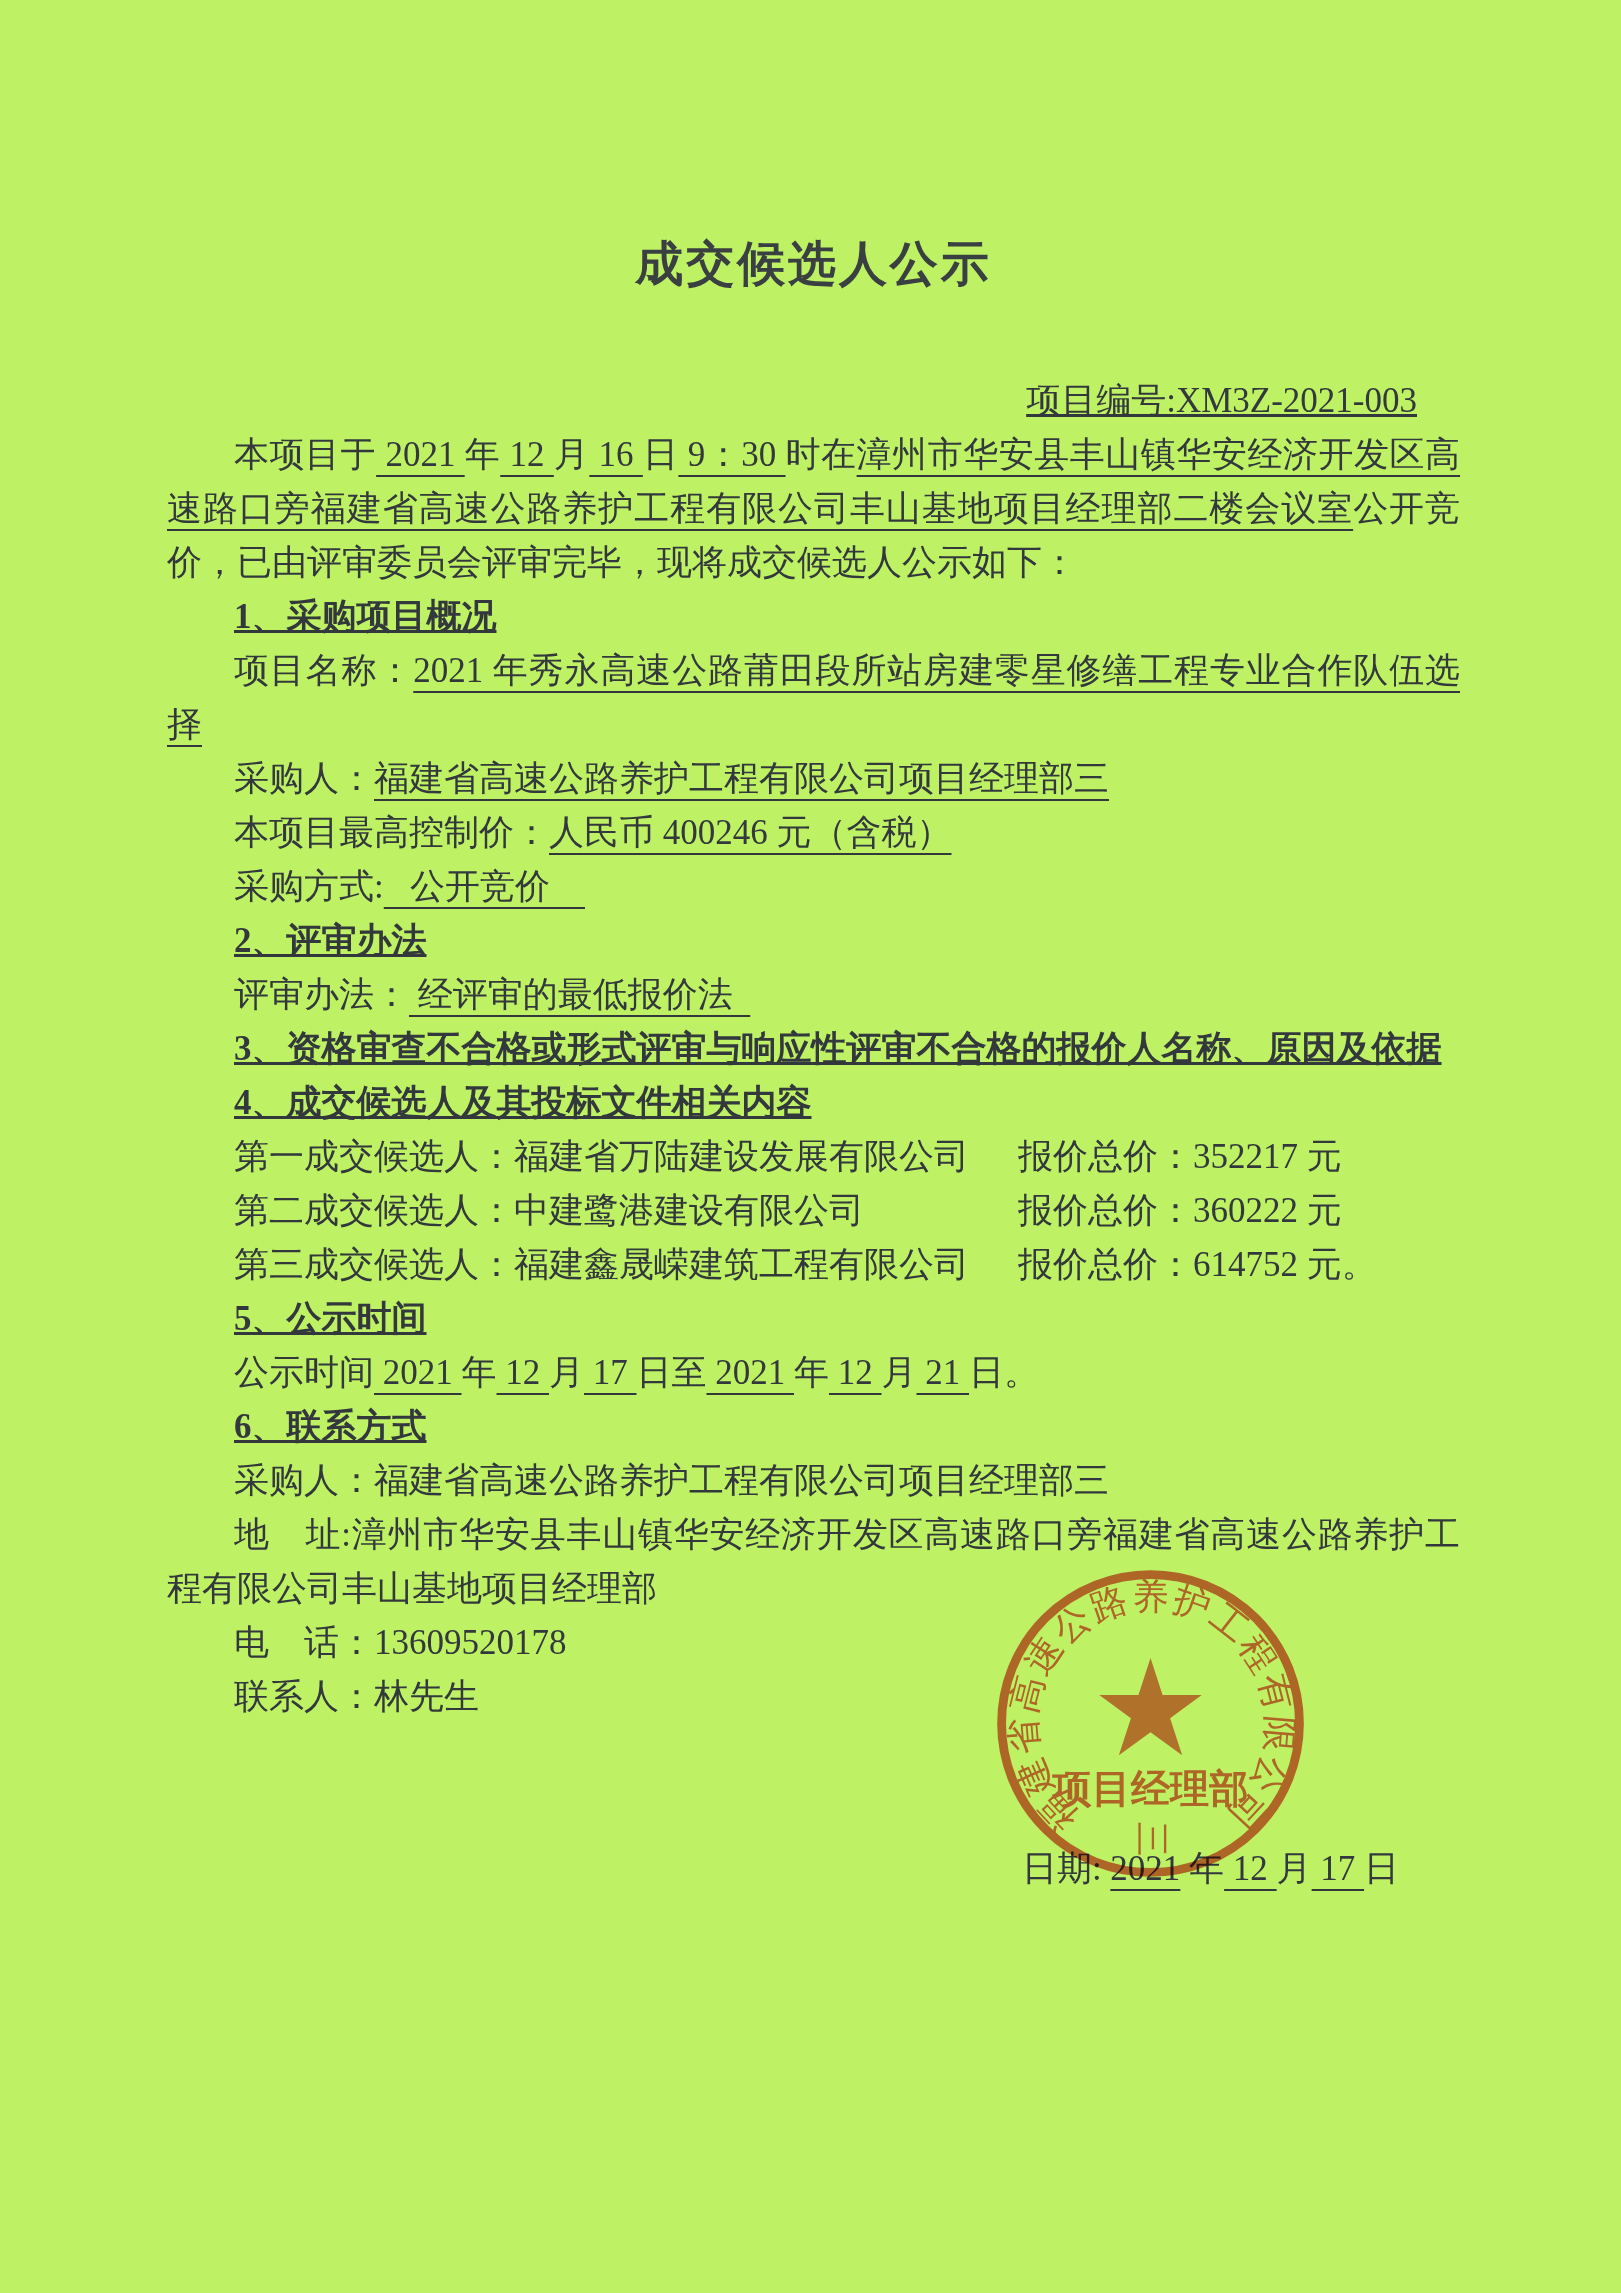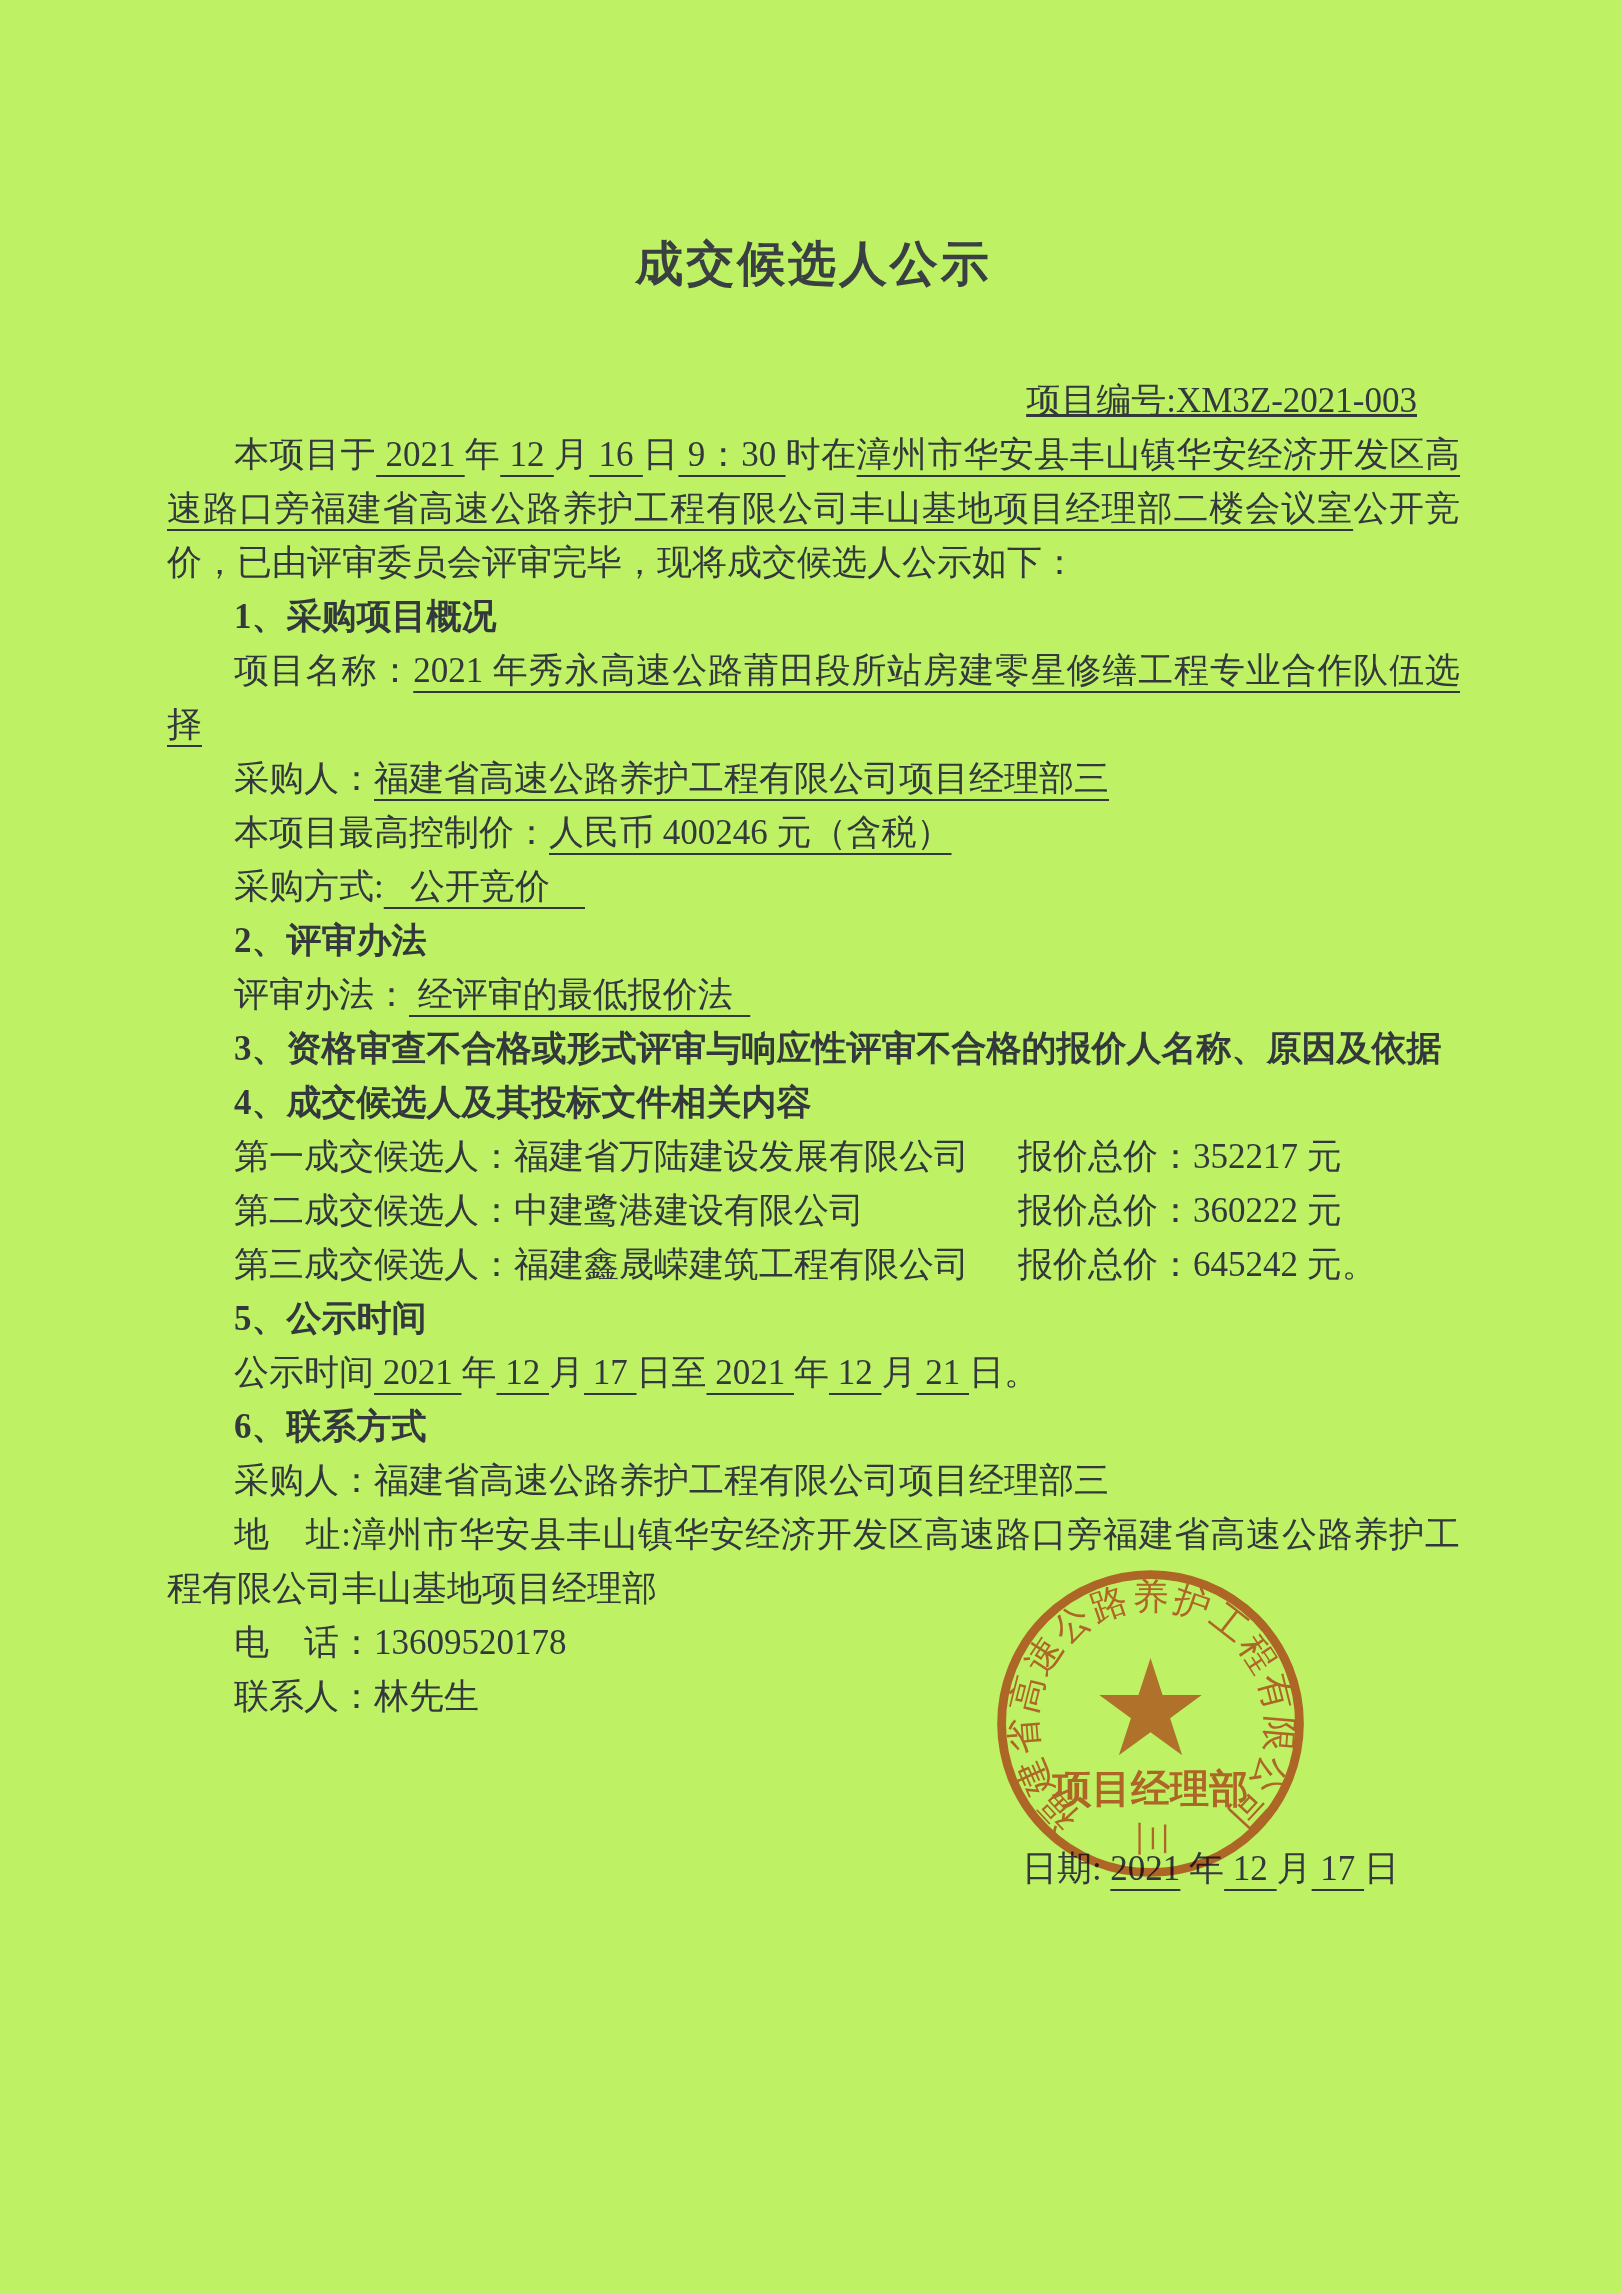--- a/index.html
+++ b/index.html
@@ -24,21 +24,21 @@
   }
   .proj-no {
     margin-top:80px;
     text-align:right;
     padding-right:43px;
     white-space:nowrap;
     text-decoration:underline;
   }
   .para, .heading { margin:0; text-align:justify; }
   .indent { text-indent:67px; }
-  .heading { font-weight:bold; }
+  .heading { font-weight:bold;text-decoration:underline; }
   .u {
     text-decoration:underline;
     text-underline-offset:8.8px;
     text-decoration-thickness:2px;
   }
   .cand-row {
     display:grid;
     grid-template-columns:784px 1fr;
     padding-left:67px;
     white-space:nowrap;
@@ -94,21 +94,21 @@
     <div class="cand-row">
       <span><span>第一成交候选人：</span><span>福建省万陆建设发展有限公司</span></span>
       <span><span>报价总价：</span><span>352217 元</span></span>
     </div>
     <div class="cand-row">
       <span><span>第二成交候选人：</span><span>中建鹭港建设有限公司</span></span>
       <span><span>报价总价：</span><span>360222 元</span></span>
     </div>
     <div class="cand-row">
       <span><span>第三成交候选人：</span><span>福建鑫晟嵘建筑工程有限公司</span></span>
-      <span><span>报价总价：</span><span>645242 元。</span></span>
+      <span><span>报价总价：</span><span>614752 元。</span></span>
     </div>
 
     <p class="heading indent">5、公示时间</p>
 
     <p class="para indent"><span>公示时间</span><span class="u">&nbsp;2021&nbsp;</span><span>年</span><span class="u">&nbsp;12&nbsp;</span><span>月</span><span class="u">&nbsp;17&nbsp;</span><span>日至</span><span class="u">&nbsp;2021&nbsp;</span><span>年</span><span class="u">&nbsp;12&nbsp;</span><span>月</span><span class="u">&nbsp;21&nbsp;</span><span>日。</span></p>
 
     <p class="heading indent">6、联系方式</p>
 
     <p class="para indent">采购人：福建省高速公路养护工程有限公司项目经理部三</p>
 

